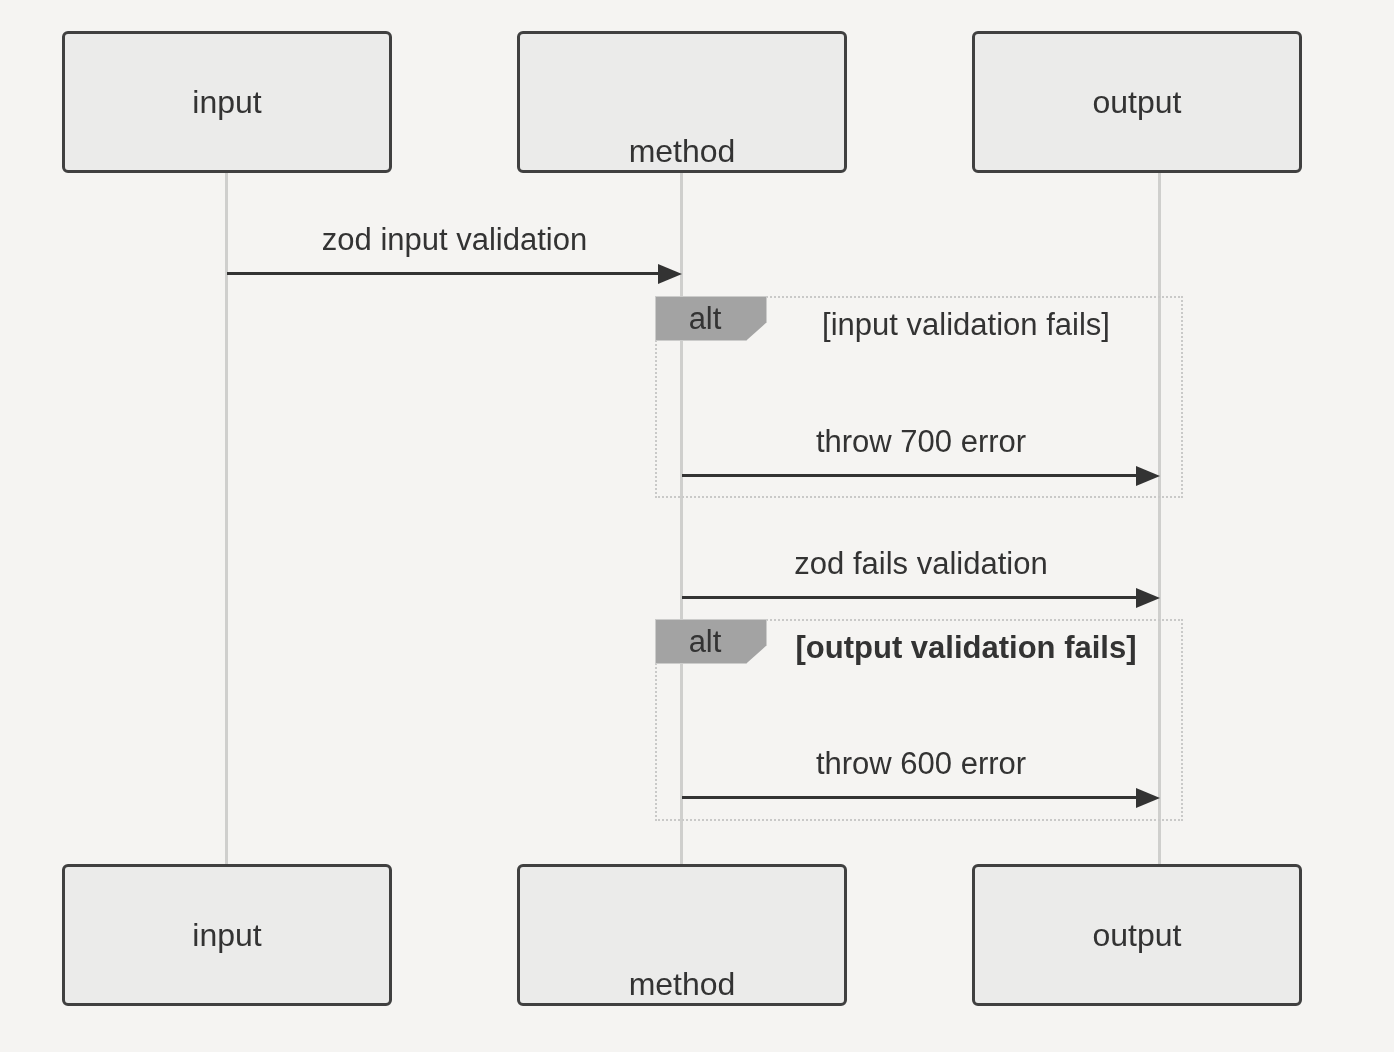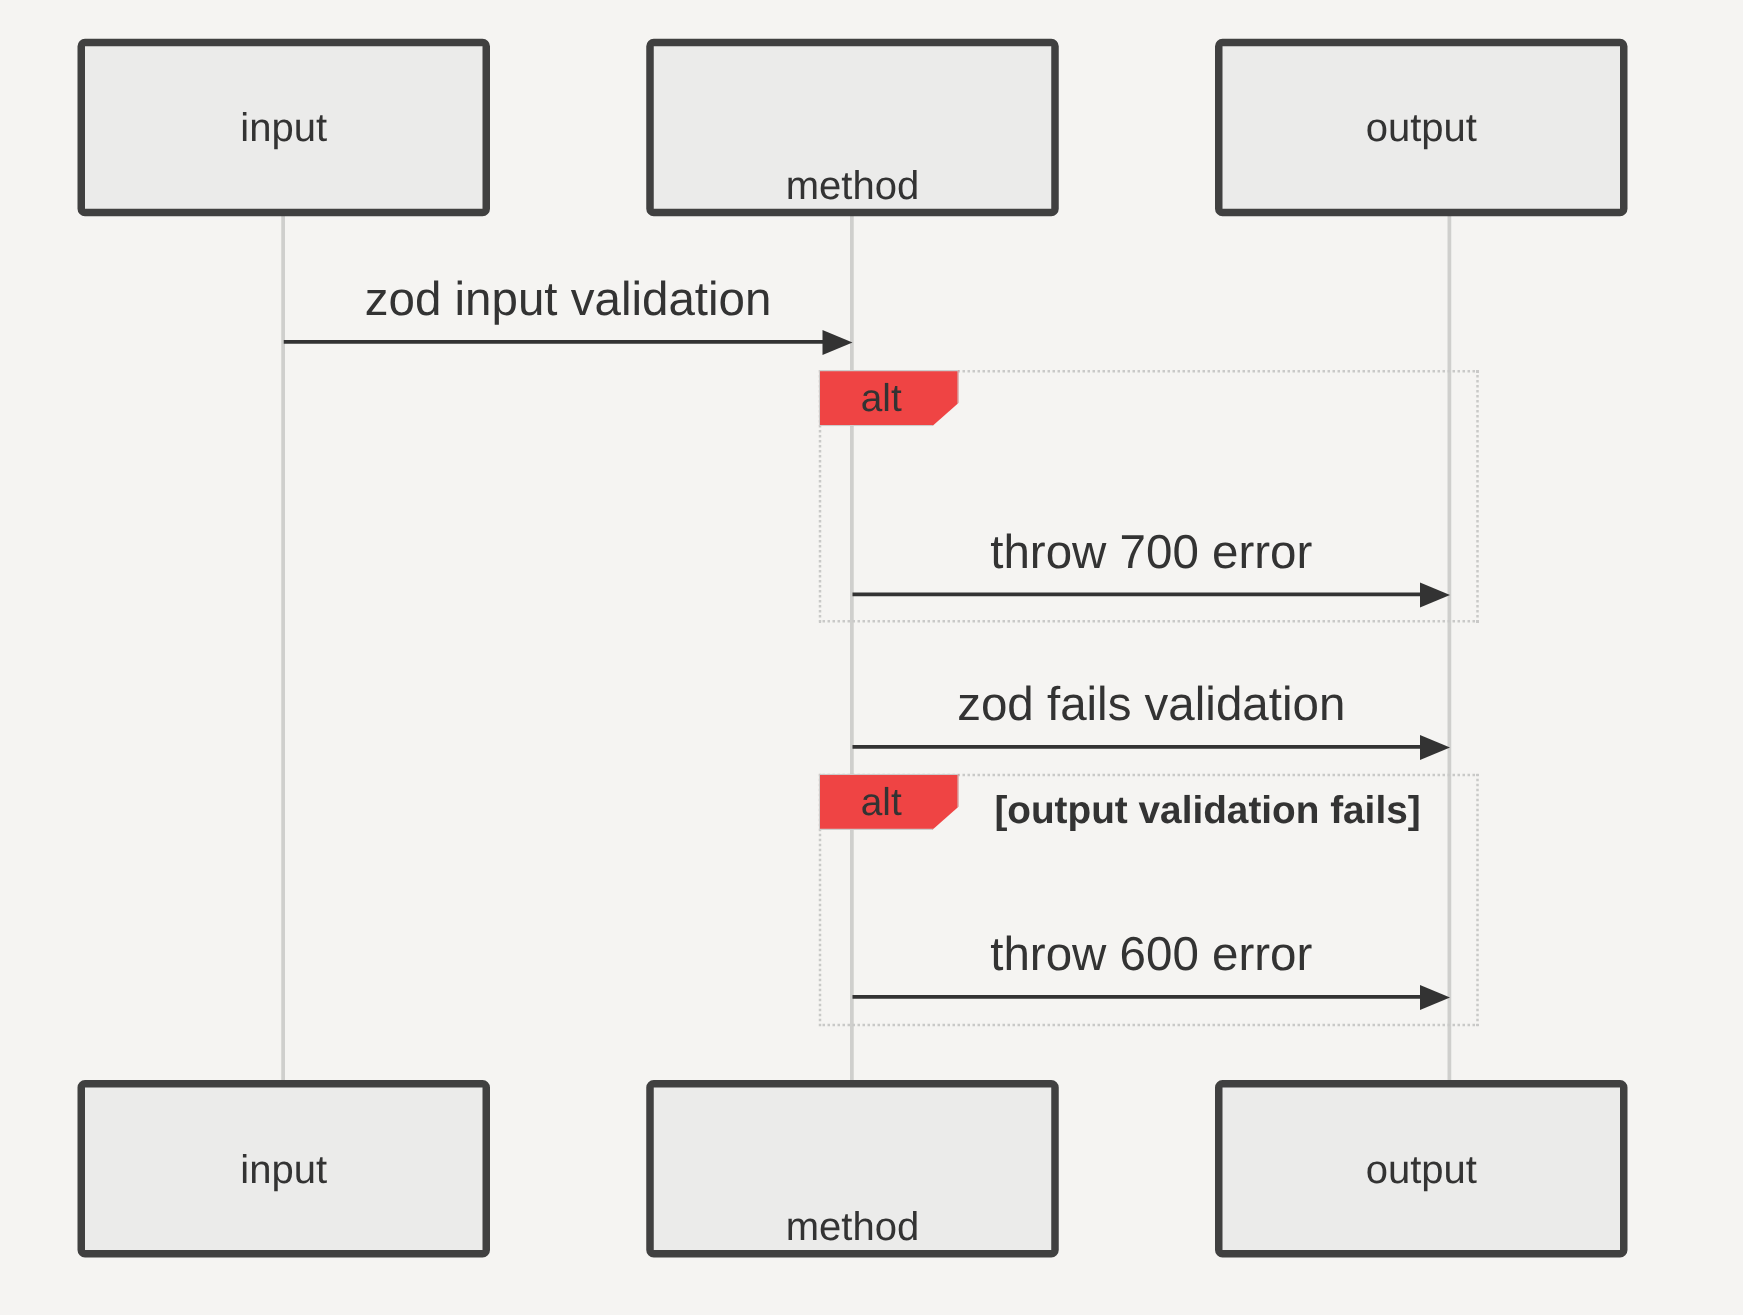--- a/index.html
+++ b/index.html
@@ -28,40 +28,40 @@
   .lifeline.ll-input  { left: 225px; }
   .lifeline.ll-method { left: 680px; }
   .lifeline.ll-output { left: 1158px; }
 
   
   .actor {
     position: absolute;
     width: 330px;
     height: 142px;
     background: #ebebea;
-    border: 6px solid #404040;
+    border: 3px solid #404040;
     border-radius: 6px;
     box-sizing: border-box;
     display: flex;
     align-items: center;
     justify-content: center;
     font-size: 32px;
     color: #333333;
   }
   .actor.row-top    { top: 31px; }
   .actor.row-bottom { top: 864px; }
   .actor.col-input  { left: 62px; }
   .actor.col-method { left: 517px; align-items: flex-end; }
   .actor.col-output { left: 972px; }
 
   
   .msg-label {
     position: absolute;
     text-align: center;
-    font-size: 38px;
+    font-size: 31px;
     color: #333333;
     height: 38px;
     line-height: 38px;
     white-space: nowrap;
   }
   .msg-line {
     position: absolute;
     height: 3px;
     background: #333333;
   }
@@ -100,21 +100,21 @@
     box-sizing: border-box;
   }
   .frame.f1 { top: 296px; }
   .frame.f2 { top: 619px; }
 
   .frame-tab {
     position: absolute;
     left: 655px;
     width: 112px;
     height: 45px;
-    background: #ef4444;
+    background: #a3a3a3;
     border: 1px solid #cccccb;
     box-sizing: border-box;
     clip-path: polygon(0 0, 100% 0, 100% 58%, 81% 100%, 0 100%);
     display: flex;
     align-items: center;
     justify-content: center;
     padding-right: 12px;
     font-size: 31px;
     color: #333333;
   }
@@ -141,20 +141,21 @@
 <div class="diagram">
 
   <div class="lifeline ll-input"></div>
   <div class="lifeline ll-method"></div>
   <div class="lifeline ll-output"></div>
 
   <div class="frame f1"></div>
   <div class="frame-tab f1">
     <span>alt</span>
   </div>
+  <div class="frame-cond f1">[input validation fails]</div>
 
   <div class="frame f2"></div>
   <div class="frame-tab f2">
     <span>alt</span>
   </div>
   <div class="frame-cond f2">[output validation fails]</div>
 
   <div class="m1">
     <div class="msg-label">zod input validation</div>
     <div class="msg-line"></div>

